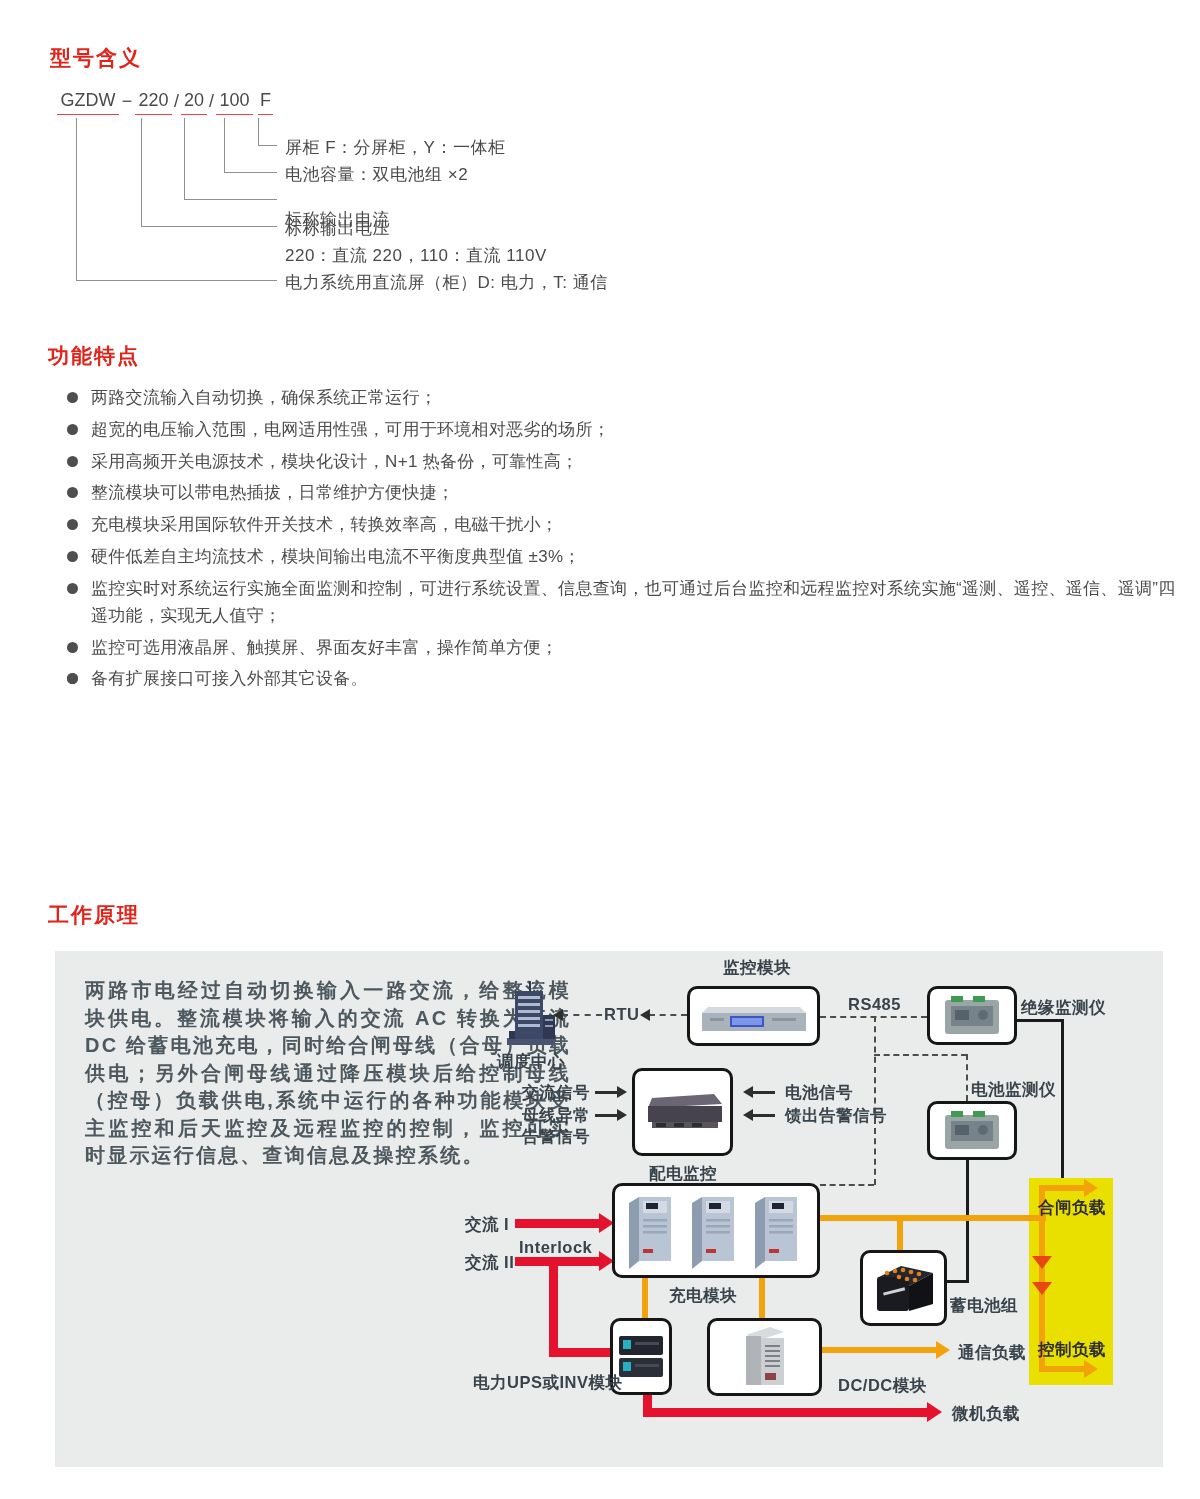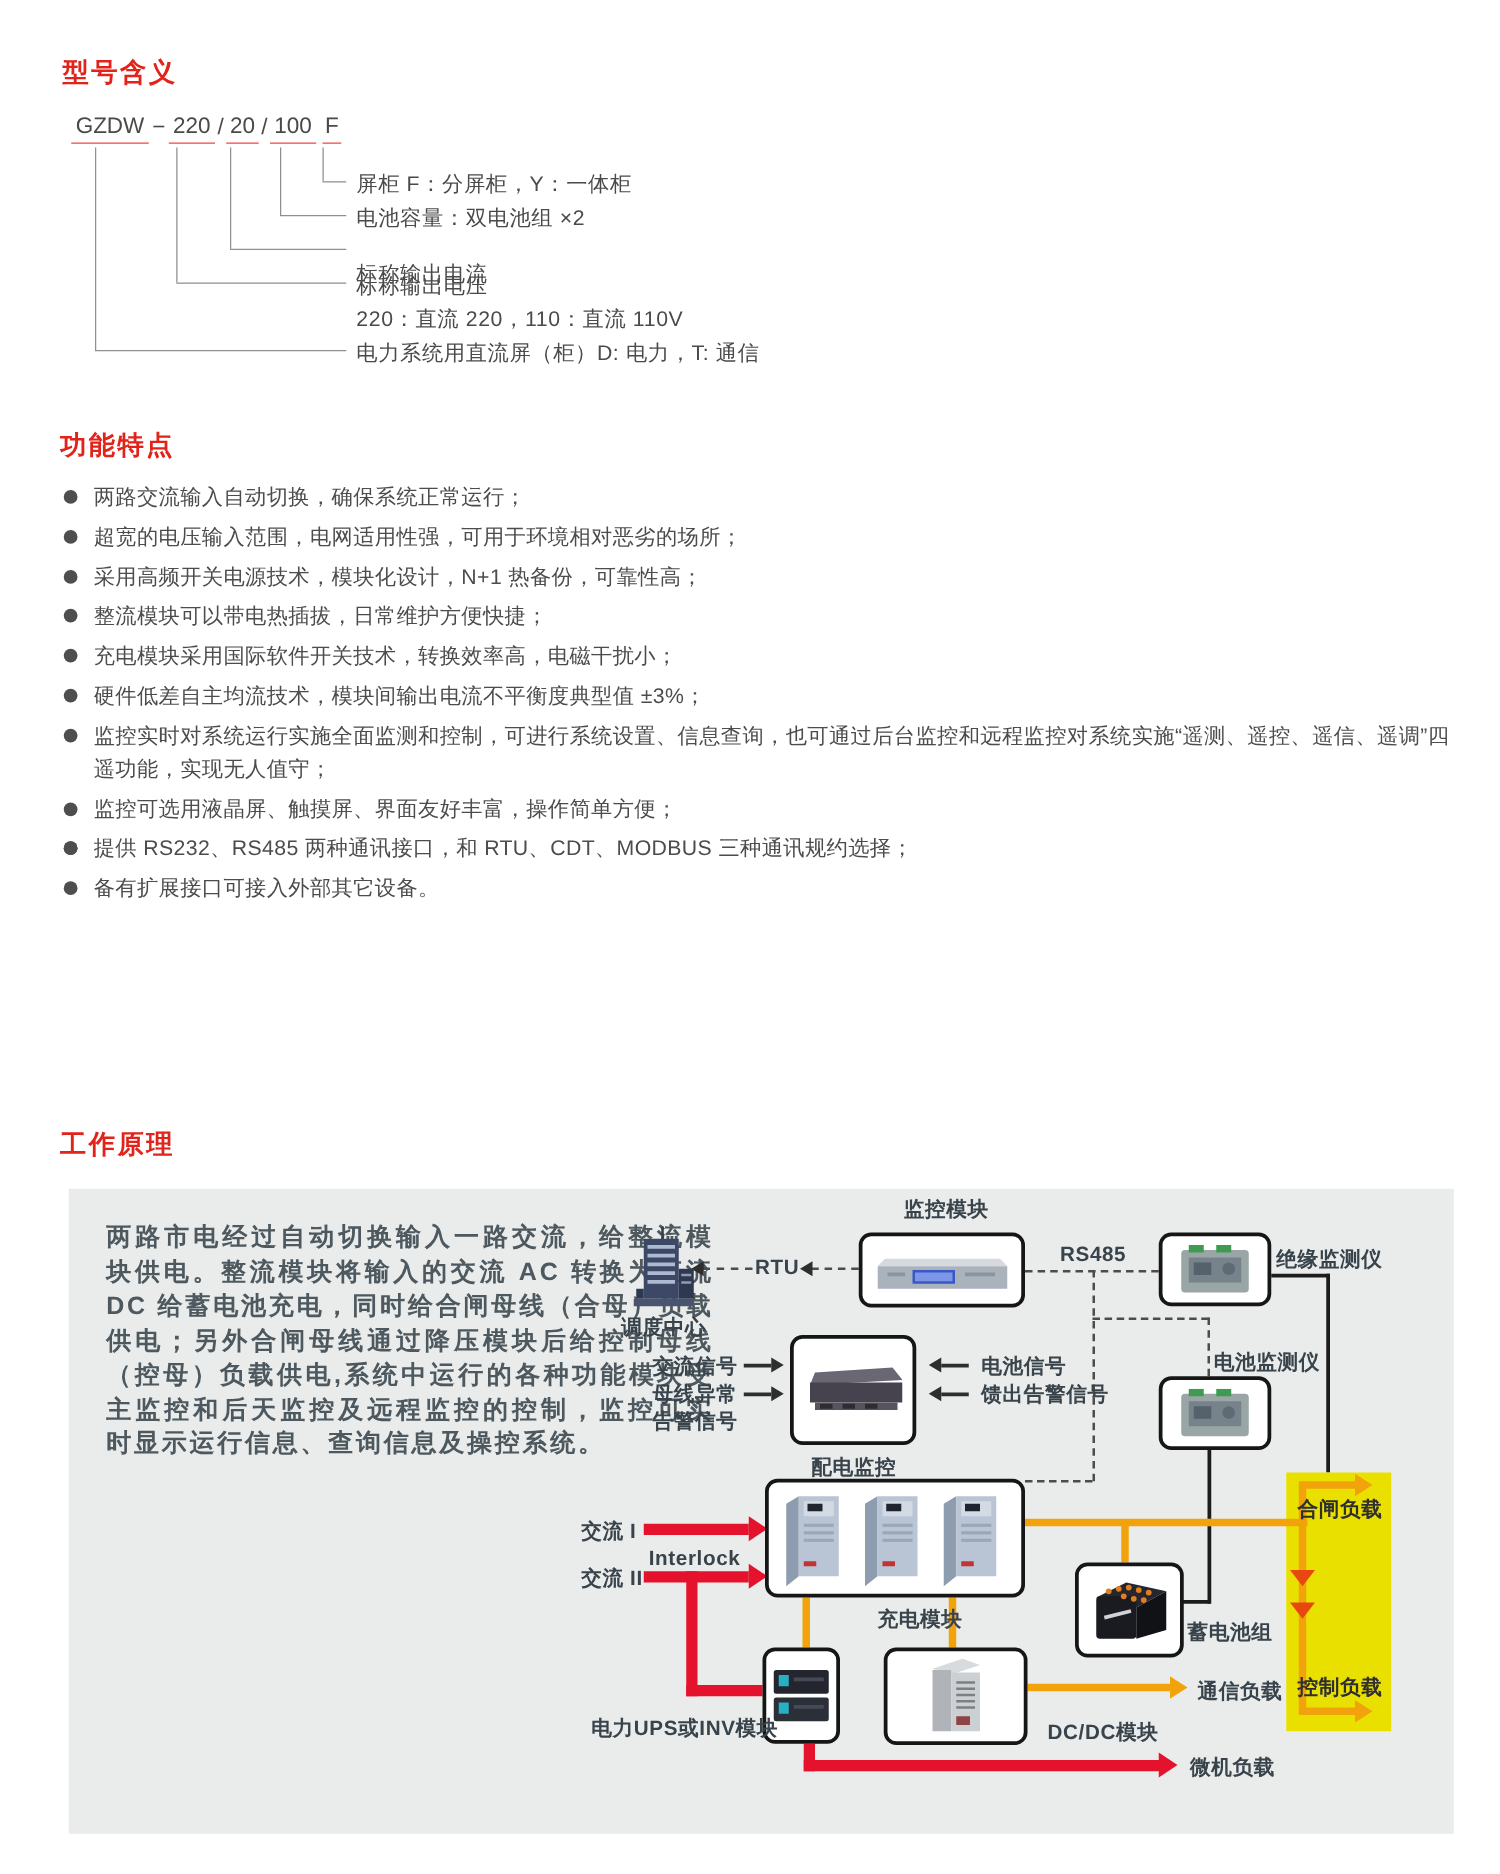--- a/index.html
+++ b/index.html
@@ -11,21 +11,21 @@
   .model-sec{position:absolute;left:50px;top:44px;width:700px;height:270px;}
   .model-line{position:absolute;left:7px;top:46px;font-size:18px;color:#4a4a4a;white-space:nowrap;}
   .model-line span{display:inline-block;text-align:center;vertical-align:bottom;padding-bottom:3px;}
   .seg-u{border-bottom:1px solid #ef4444;}
   .tl-v{position:absolute;width:1px;background:#8f8f8f;}
   .tl-h{position:absolute;height:1px;background:#8f8f8f;}
   .tree-label{position:absolute;left:235px;font-size:17px;color:#4a4a4a;white-space:nowrap;letter-spacing:0.5px;}
 
   
   .feat-sec{position:absolute;left:48px;top:342px;width:1122px;}
-  .feat-list{position:absolute;left:0;top:42px;width:1122px;margin:0;padding:0;list-style:none;}
+  .feat-list{position:absolute;left:16px;top:42px;width:1122px;margin:0;padding:0;list-style:none;}
   .feat-list li{position:relative;padding-left:27px;font-size:17px;line-height:27px;
                 margin-bottom:4.8px;color:#4c4c4c;letter-spacing:0.3px;}
   .blt{position:absolute;left:3px;top:8px;width:11px;height:11px;border-radius:50%;background:#4e4e4e;}
 
   
   .prin-title{left:48px;top:901px;}
   .panel{position:absolute;left:55px;top:951px;width:1108px;height:516px;background:#e9eceb;}
   .para{position:absolute;left:30px;top:26px;width:486px;font-size:20px;line-height:27.5px;
         font-weight:600;color:#4d585f;letter-spacing:2.2px;text-align:justify;}
   .dlb{position:absolute;font-size:16.5px;color:#39434b;font-weight:600;letter-spacing:0.5px;white-space:nowrap;}
@@ -85,21 +85,20 @@
     <ul class="feat-list">
       <li><span class="blt"></span><span>两路交流输入自动切换，确保系统正常运行；</span></li>
       <li><span class="blt"></span><span>超宽的电压输入范围，电网适用性强，可用于环境相对恶劣的场所；</span></li>
       <li><span class="blt"></span><span>采用高频开关电源技术，模块化设计，N+1 热备份，可靠性高；</span></li>
       <li><span class="blt"></span><span>整流模块可以带电热插拔，日常维护方便快捷；</span></li>
       <li><span class="blt"></span><span>充电模块采用国际软件开关技术，转换效率高，电磁干扰小；</span></li>
       <li><span class="blt"></span><span>硬件低差自主均流技术，模块间输出电流不平衡度典型值 ±3%；</span></li>
       <li><span class="blt"></span><span>监控实时对系统运行实施全面监测和控制，可进行系统设置、信息查询，也可通过后台监控和远程监控对系统实施“遥测、遥控、遥信、遥调”四遥功能，实现无人值守；</span></li>
       <li><span class="blt"></span><span>监控可选用液晶屏、触摸屏、界面友好丰富，操作简单方便；</span></li>
       <li><span class="blt"></span></li>
-      <li><span class="blt"></span><span>提供 RS232、RS485 两种通讯接口，和 RTU、CDT、MODBUS 三种通讯规约选择；</span></li>
       <li><span class="blt"></span><span>备有扩展接口可接入外部其它设备。</span></li>
     </ul>
   </div>
 
   <div class="sec-title prin-title">工作原理</div>
 
   <div class="panel">
 
     <div class="para">两路市电经过自动切换输入一路交流，给整流模块供电。整流模块将输入的交流 AC 转换为直流 DC 给蓄电池充电，同时给合闸母线（合母）负载供电；另外合闸母线通过降压模块后给控制母线（控母）负载供电,系统中运行的各种功能模块受主监控和后天监控及远程监控的控制，监控可实时显示运行信息、查询信息及操控系统。</div>
 
@@ -299,21 +298,21 @@
     <div class="dlb" style="left:916px;top:128px">电池监测仪</div>
     <div class="dlb ra" style="left:455px;top:131px;width:80px">交流信号</div>
     <div class="dlb ra" style="left:455px;top:154px;width:80px">母线异常</div>
     <div class="dlb ra" style="left:455px;top:175px;width:80px">告警信号</div>
     <div class="dlb" style="left:730px;top:131px">电池信号</div>
     <div class="dlb" style="left:730px;top:154px">馈出告警信号</div>
     <div class="dlb" style="left:588px;top:212px;width:80px;text-align:center">配电监控</div>
     <div class="dlb" style="left:410px;top:263px">交流 I</div>
     <div class="dlb" style="left:464px;top:287px">Interlock</div>
     <div class="dlb" style="left:410px;top:301px">交流 II</div>
-    <div class="dlb" style="left:636px;top:334px;width:90px;text-align:center">充电模块</div>
+    <div class="dlb" style="left:592px;top:334px;width:90px;text-align:right">充电模块</div>
     <div class="dlb" style="left:895px;top:344px">蓄电池组</div>
     <div class="dlb" style="left:983px;top:246px;color:#2f2f2f">合闸负载</div>
     <div class="dlb" style="left:983px;top:388px;color:#2f2f2f">控制负载</div>
     <div class="dlb ra" style="left:418px;top:421px;width:132px">电力UPS或INV模块</div>
     <div class="dlb" style="left:783px;top:424px">DC/DC模块</div>
     <div class="dlb" style="left:903px;top:391px">通信负载</div>
     <div class="dlb" style="left:897px;top:452px">微机负载</div>
   </div>
 
 </div>

